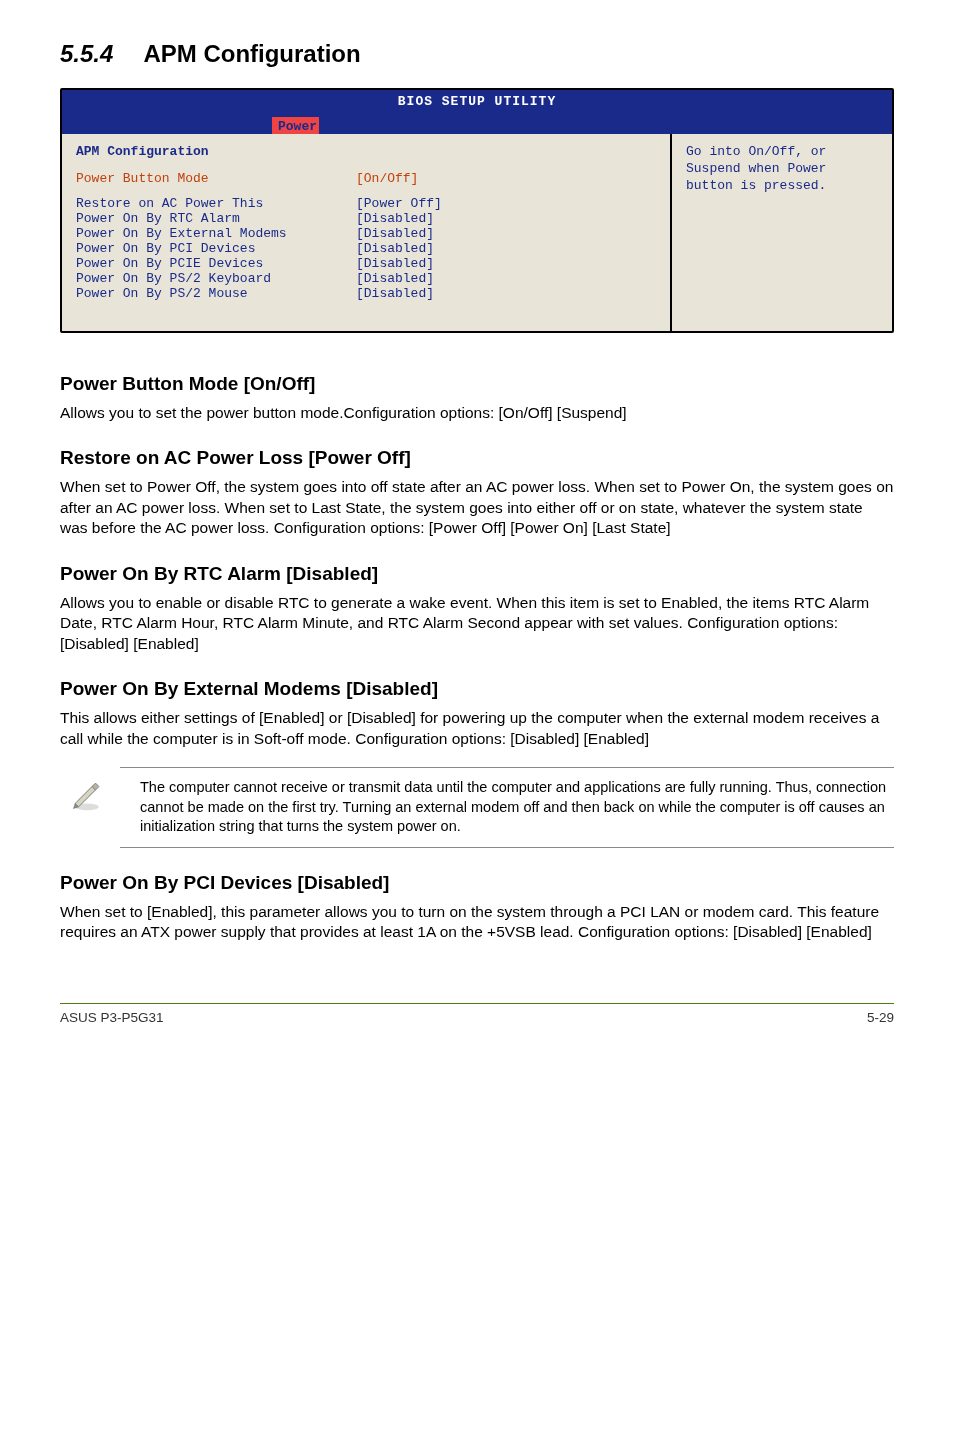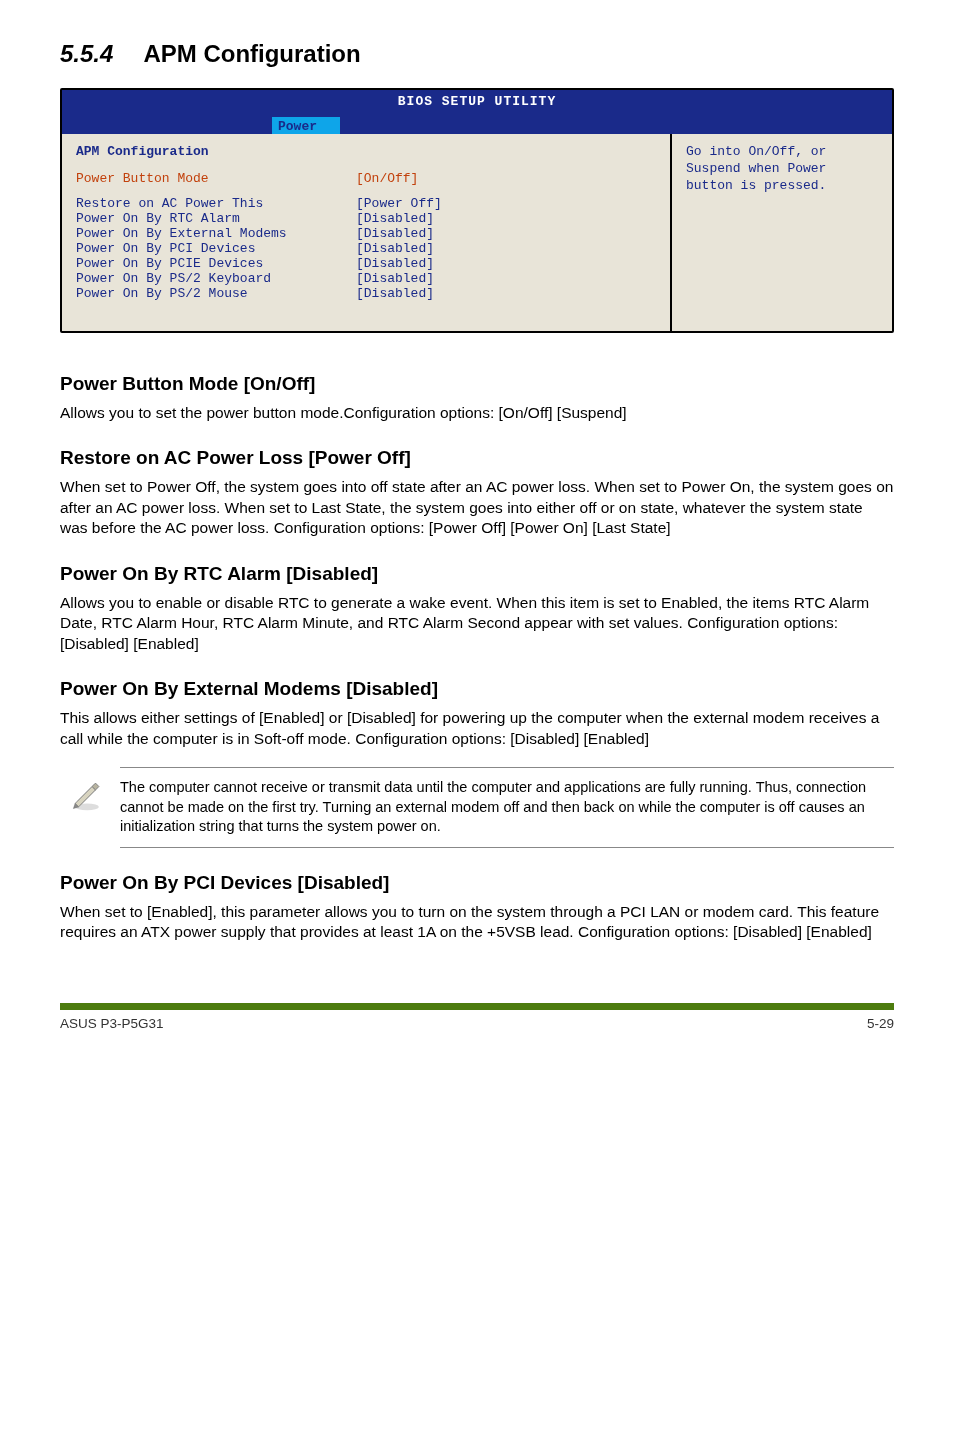--- a/index.html
+++ b/index.html
@@ -36,23 +36,23 @@
   }
   .bios-header-title {
     font-weight: bold;
     letter-spacing: 1px;
     padding-top: 2px;
   }
   .bios-tab {
     position: absolute;
     left: 210px;
     bottom: 0;
-    background: #0ea5e9;
+    background: #ef4444;
     color: #1a2a8a;
-    padding: 2px 23px 0 6px;
+    padding: 2px 2px 0 6px;
     font-weight: bold;
   }
   .bios-body {
     display: flex;
   }
   .bios-left {
     flex: 1;
     padding: 10px 14px 30px 14px;
     border-right: 2px solid #000;
     position: relative;
@@ -81,35 +81,35 @@
     font-size: 15.5px;
     line-height: 1.32;
     margin-bottom: 6px;
   }
   .note-block {
     margin: 18px 0 18px 60px;
     border-top: 1px solid #888;
     border-bottom: 1px solid #888;
     padding: 10px 6px 10px 0;
     display: flex;
-    gap: 16px;
+    gap: 36px;
     align-items: flex-start;
   }
   .note-icon {
     width: 34px; height: 34px;
     flex-shrink: 0;
     margin-left: -50px;
   }
   .note-text {
     font-size: 14.5px;
     line-height: 1.35;
   }
   .footer {
     margin-top: 60px;
-    border-top: 7px solid #4d7c0f;
+    border-top: 1px solid #4d7c0f;
     padding-top: 6px;
     display: flex;
     justify-content: space-between;
     font-size: 13.5px;
     color: #333;
   }
 </style>
 </head>
 <body>
 

